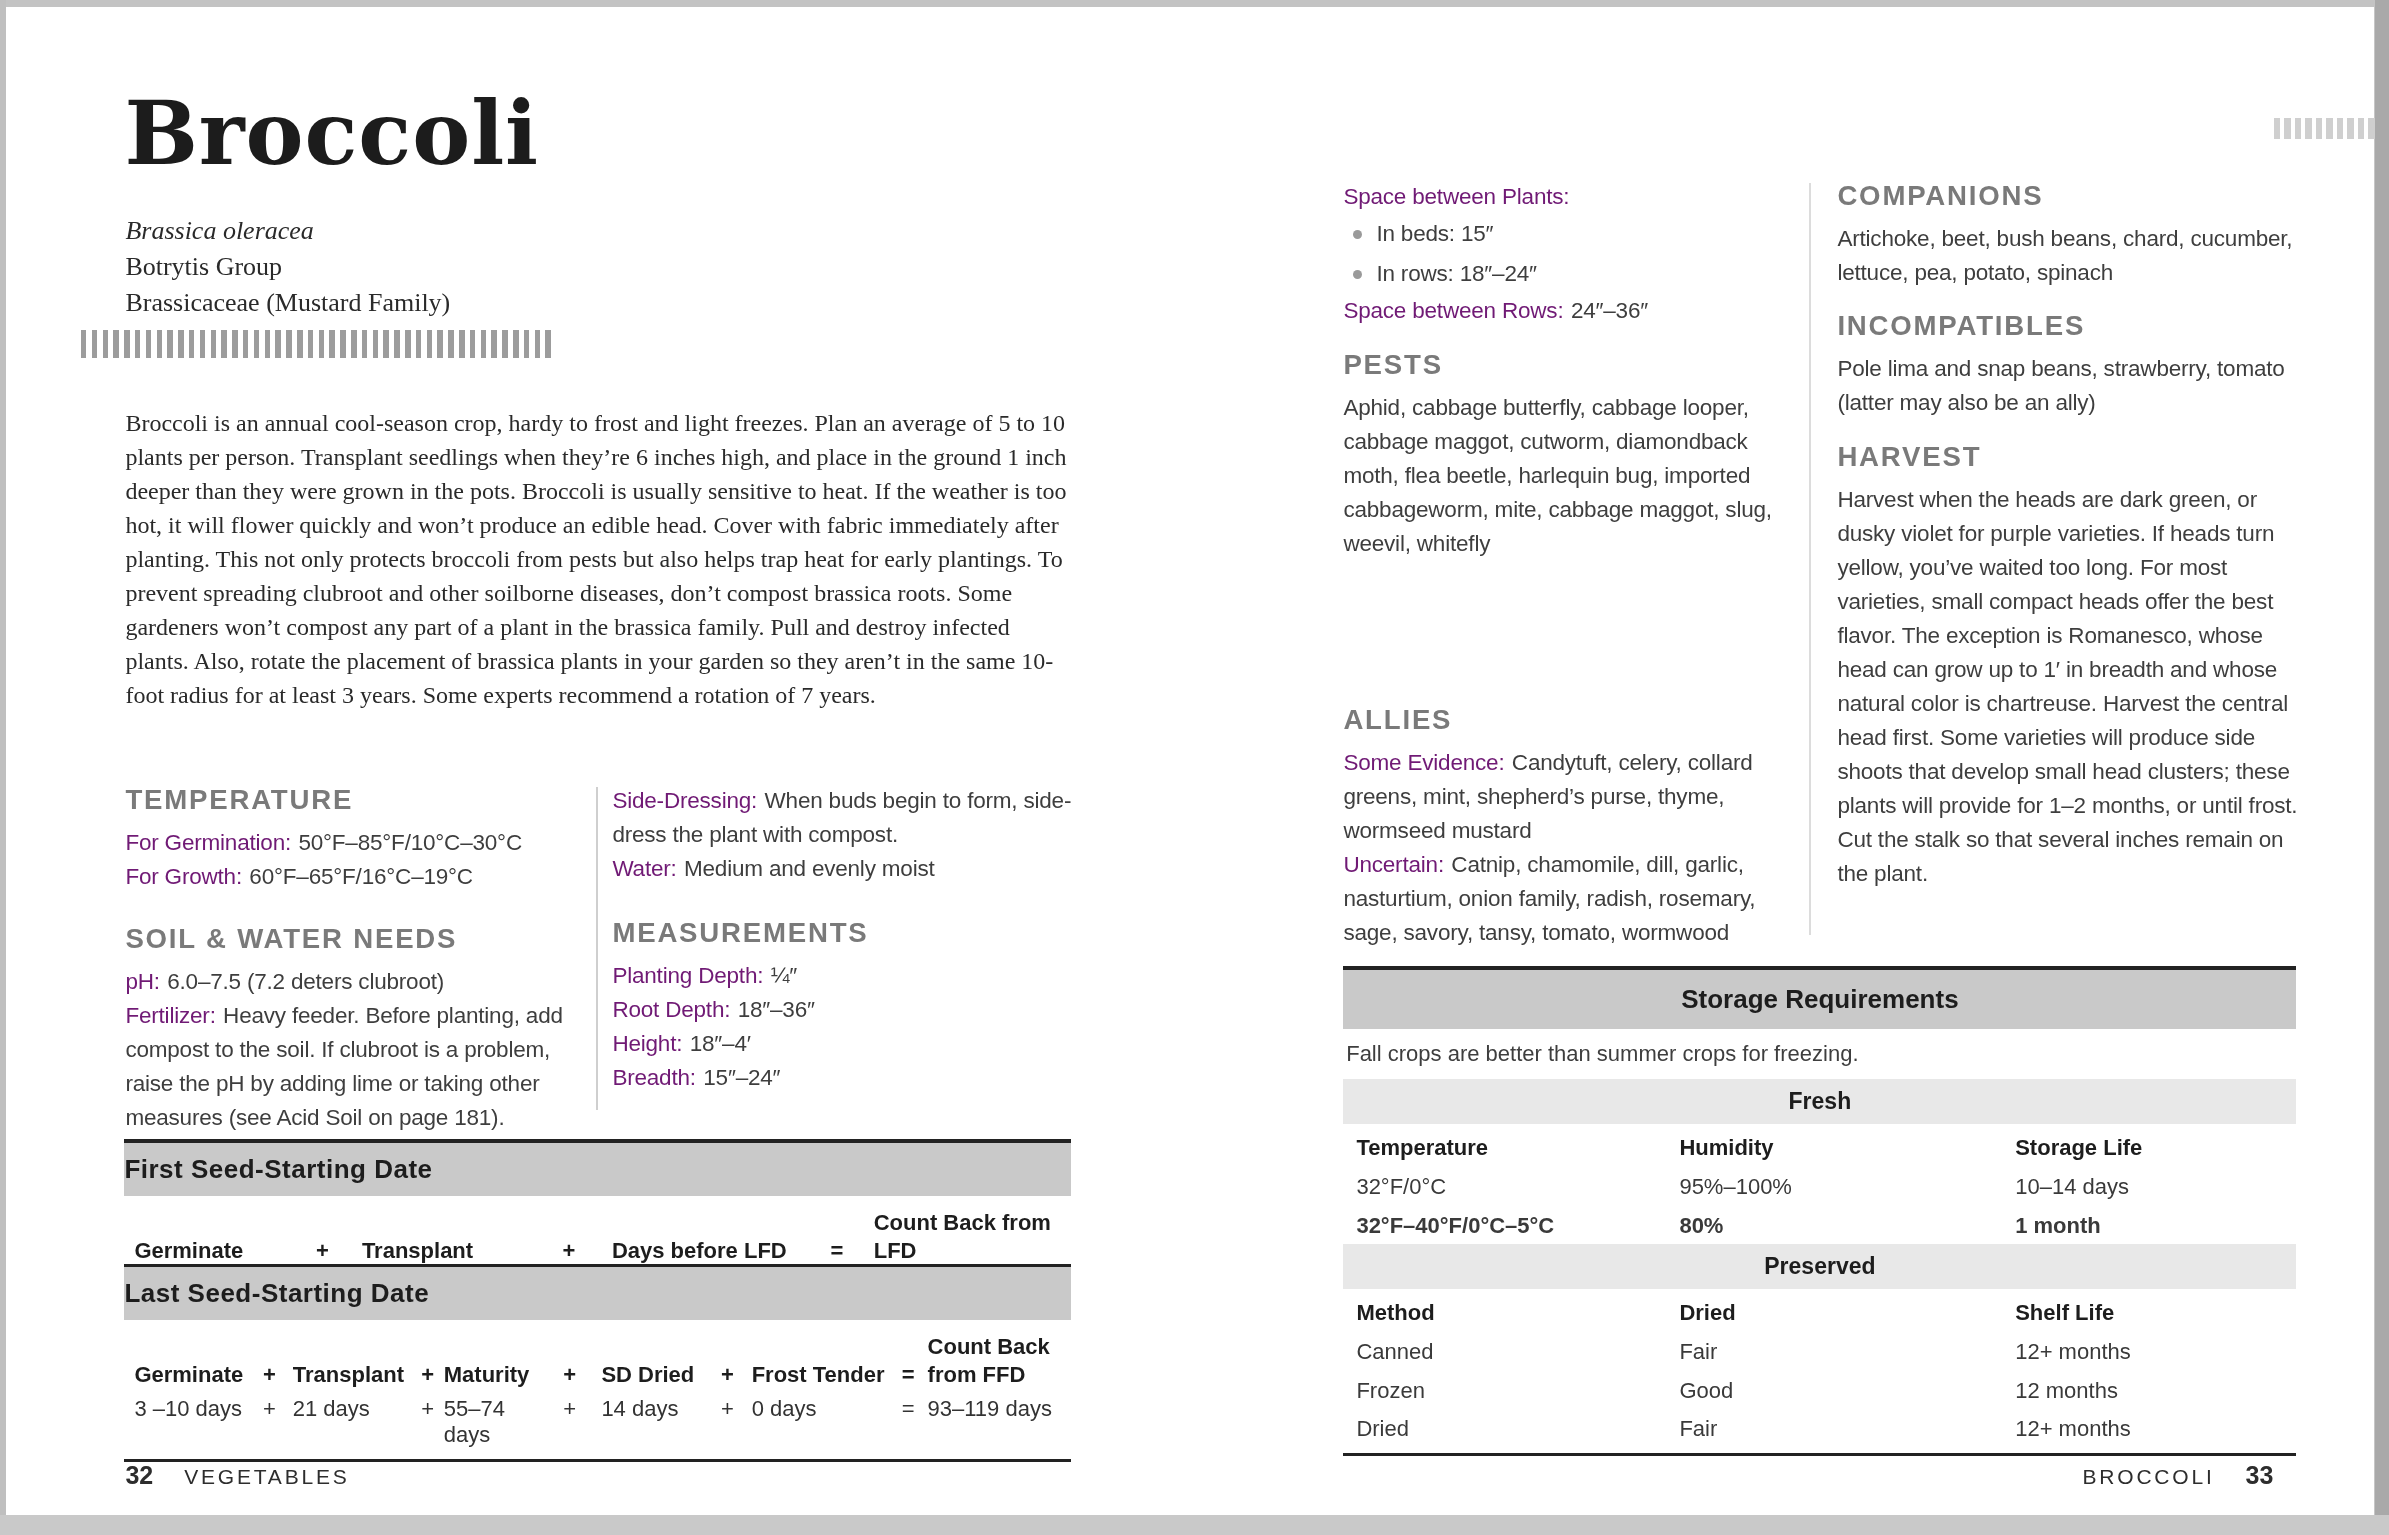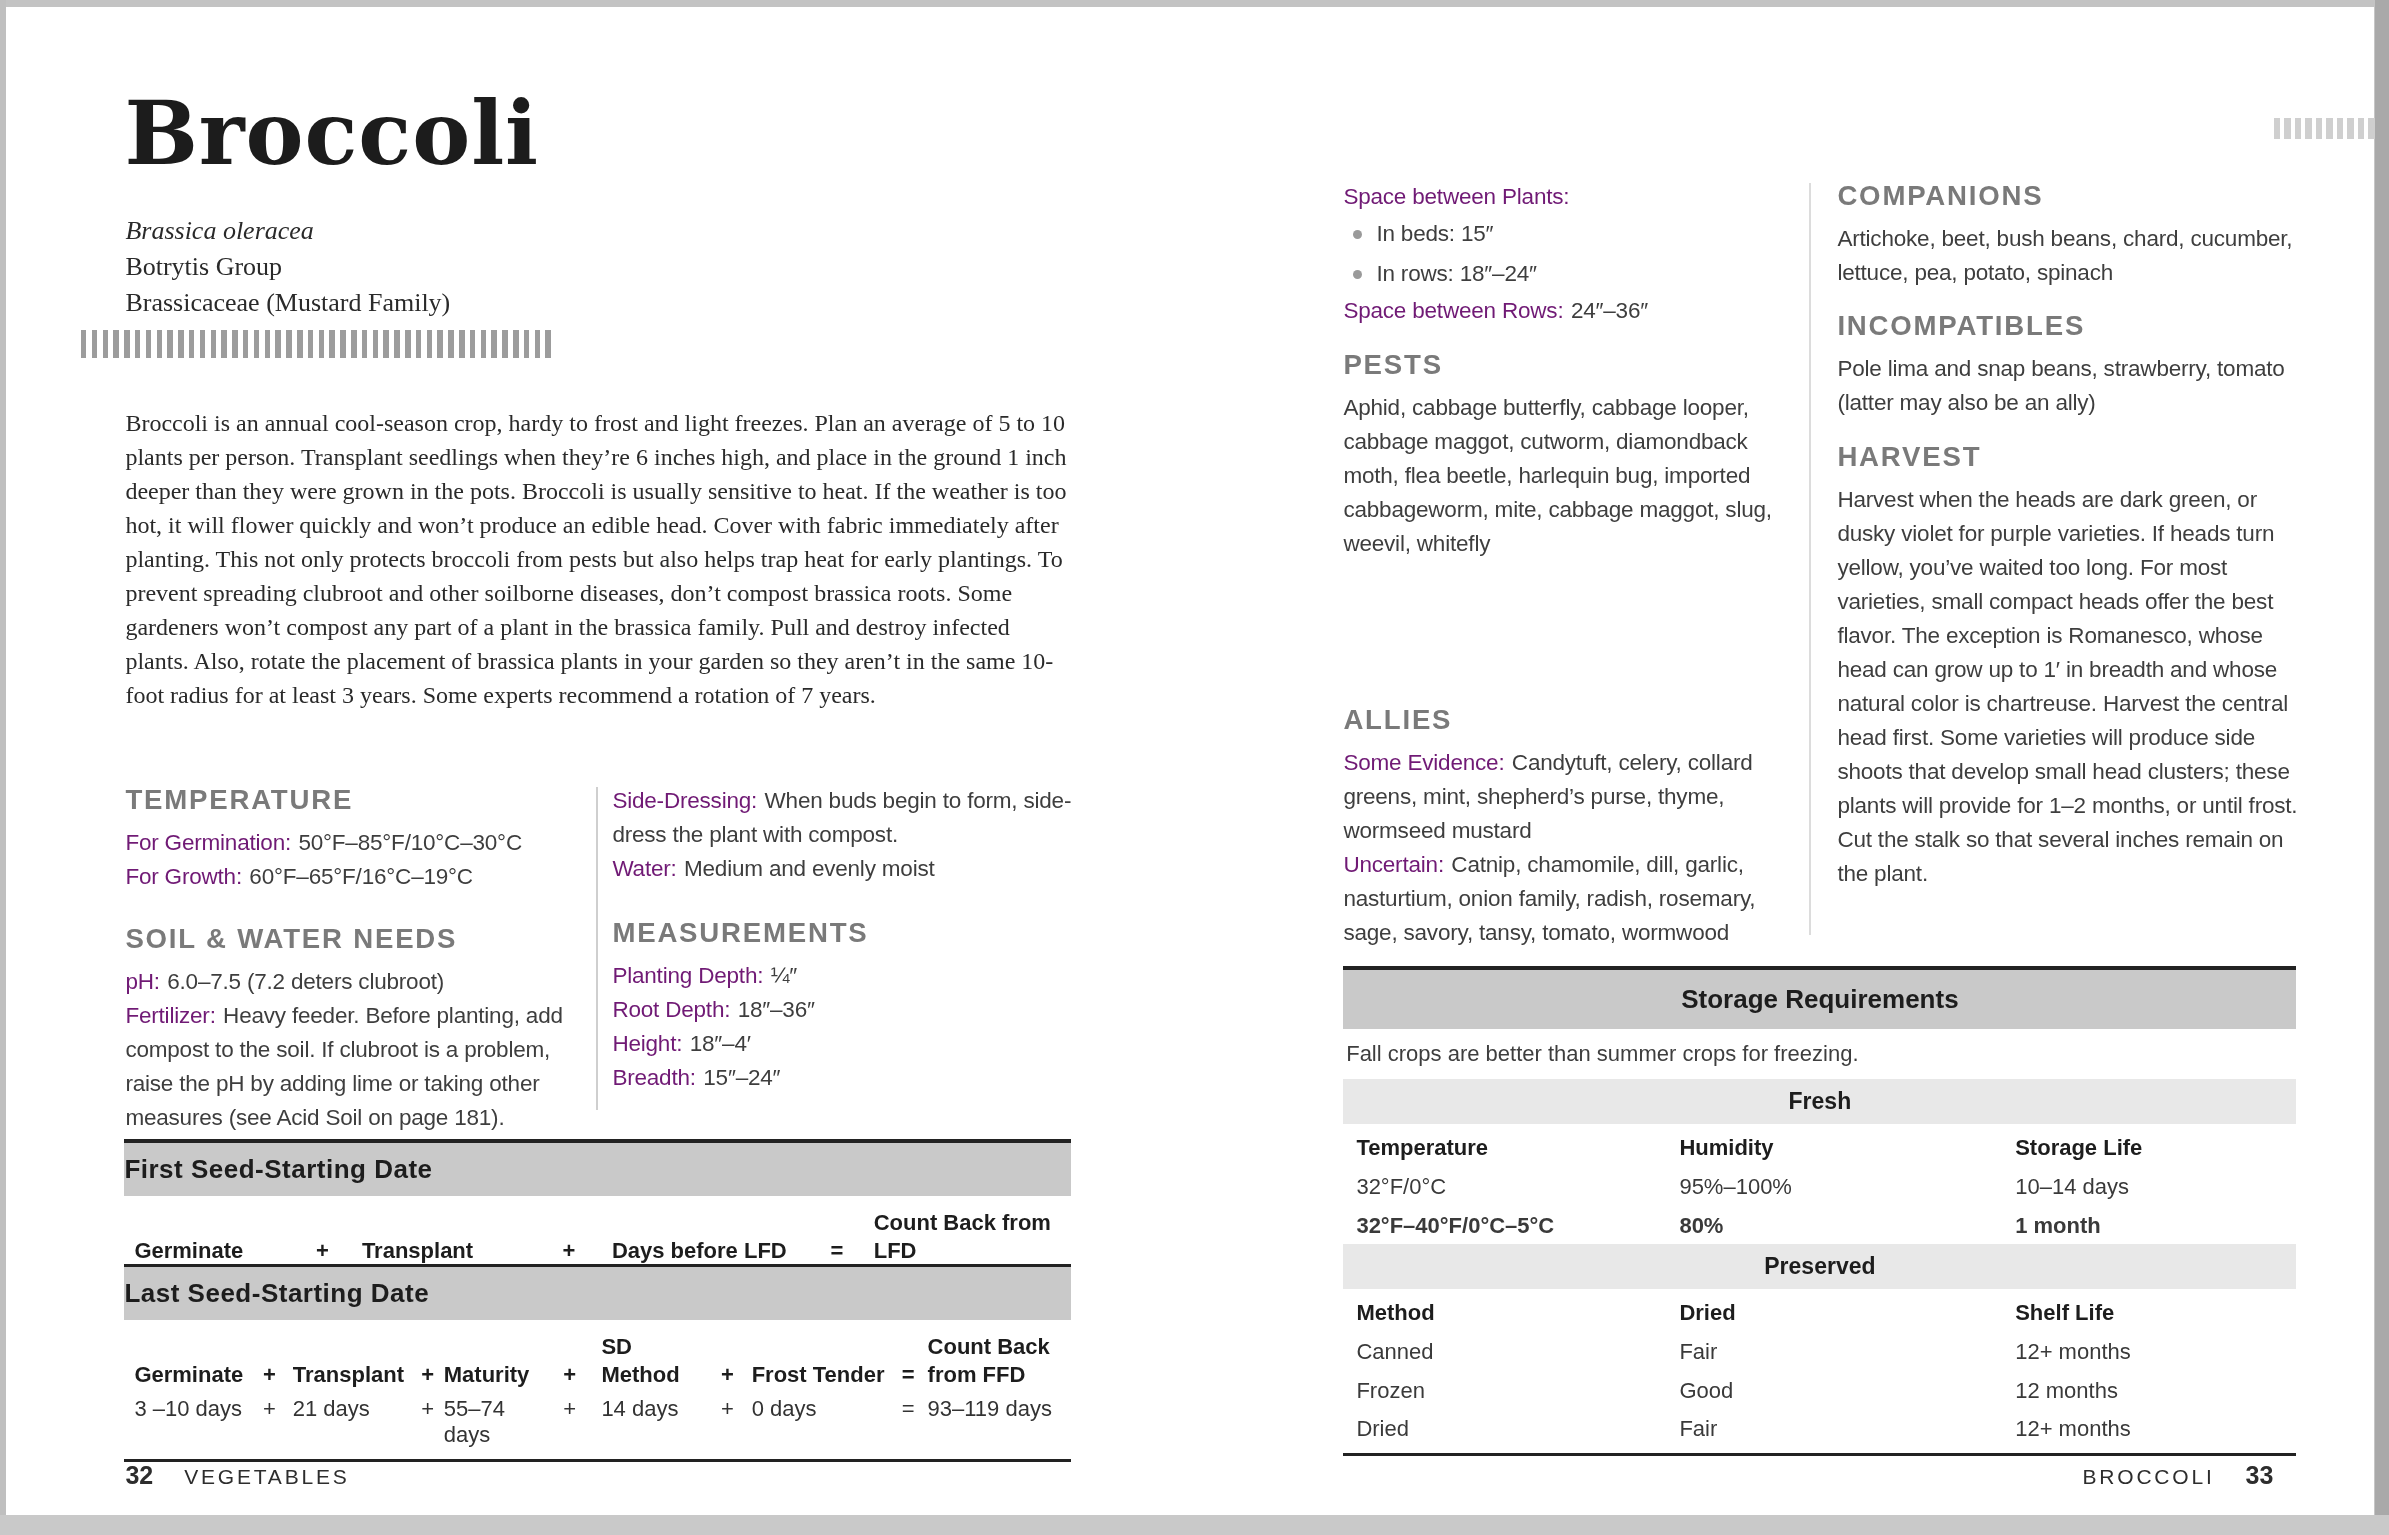--- a/index.html
+++ b/index.html
@@ -170,21 +170,21 @@
 
   <div class="seed-table seed-last">
     <div class="band">Last Seed-Starting Date</div>
     <div class="trow hdr">
       <div class="lt-c0">Germinate</div>
       <div class="lt-c1 plus">+</div>
       <div class="lt-c2">Transplant</div>
       <div class="lt-c3 plus">+</div>
       <div class="lt-c4">Maturity</div>
       <div class="lt-c5 plus">+</div>
-      <div class="lt-c6">SD Method</div>
+      <div class="lt-c6">SD Dried</div>
       <div class="lt-c7 plus">+</div>
       <div class="lt-c8">Frost Tender</div>
       <div class="lt-c9 plus">=</div>
       <div class="lt-c10">Count Back from FFD</div>
     </div>
     <div class="trow val">
       <div class="lt-c0">3 –10 days</div>
       <div class="lt-c1 plus">+</div>
       <div class="lt-c2">21 days</div>
       <div class="lt-c3 plus">+</div>

